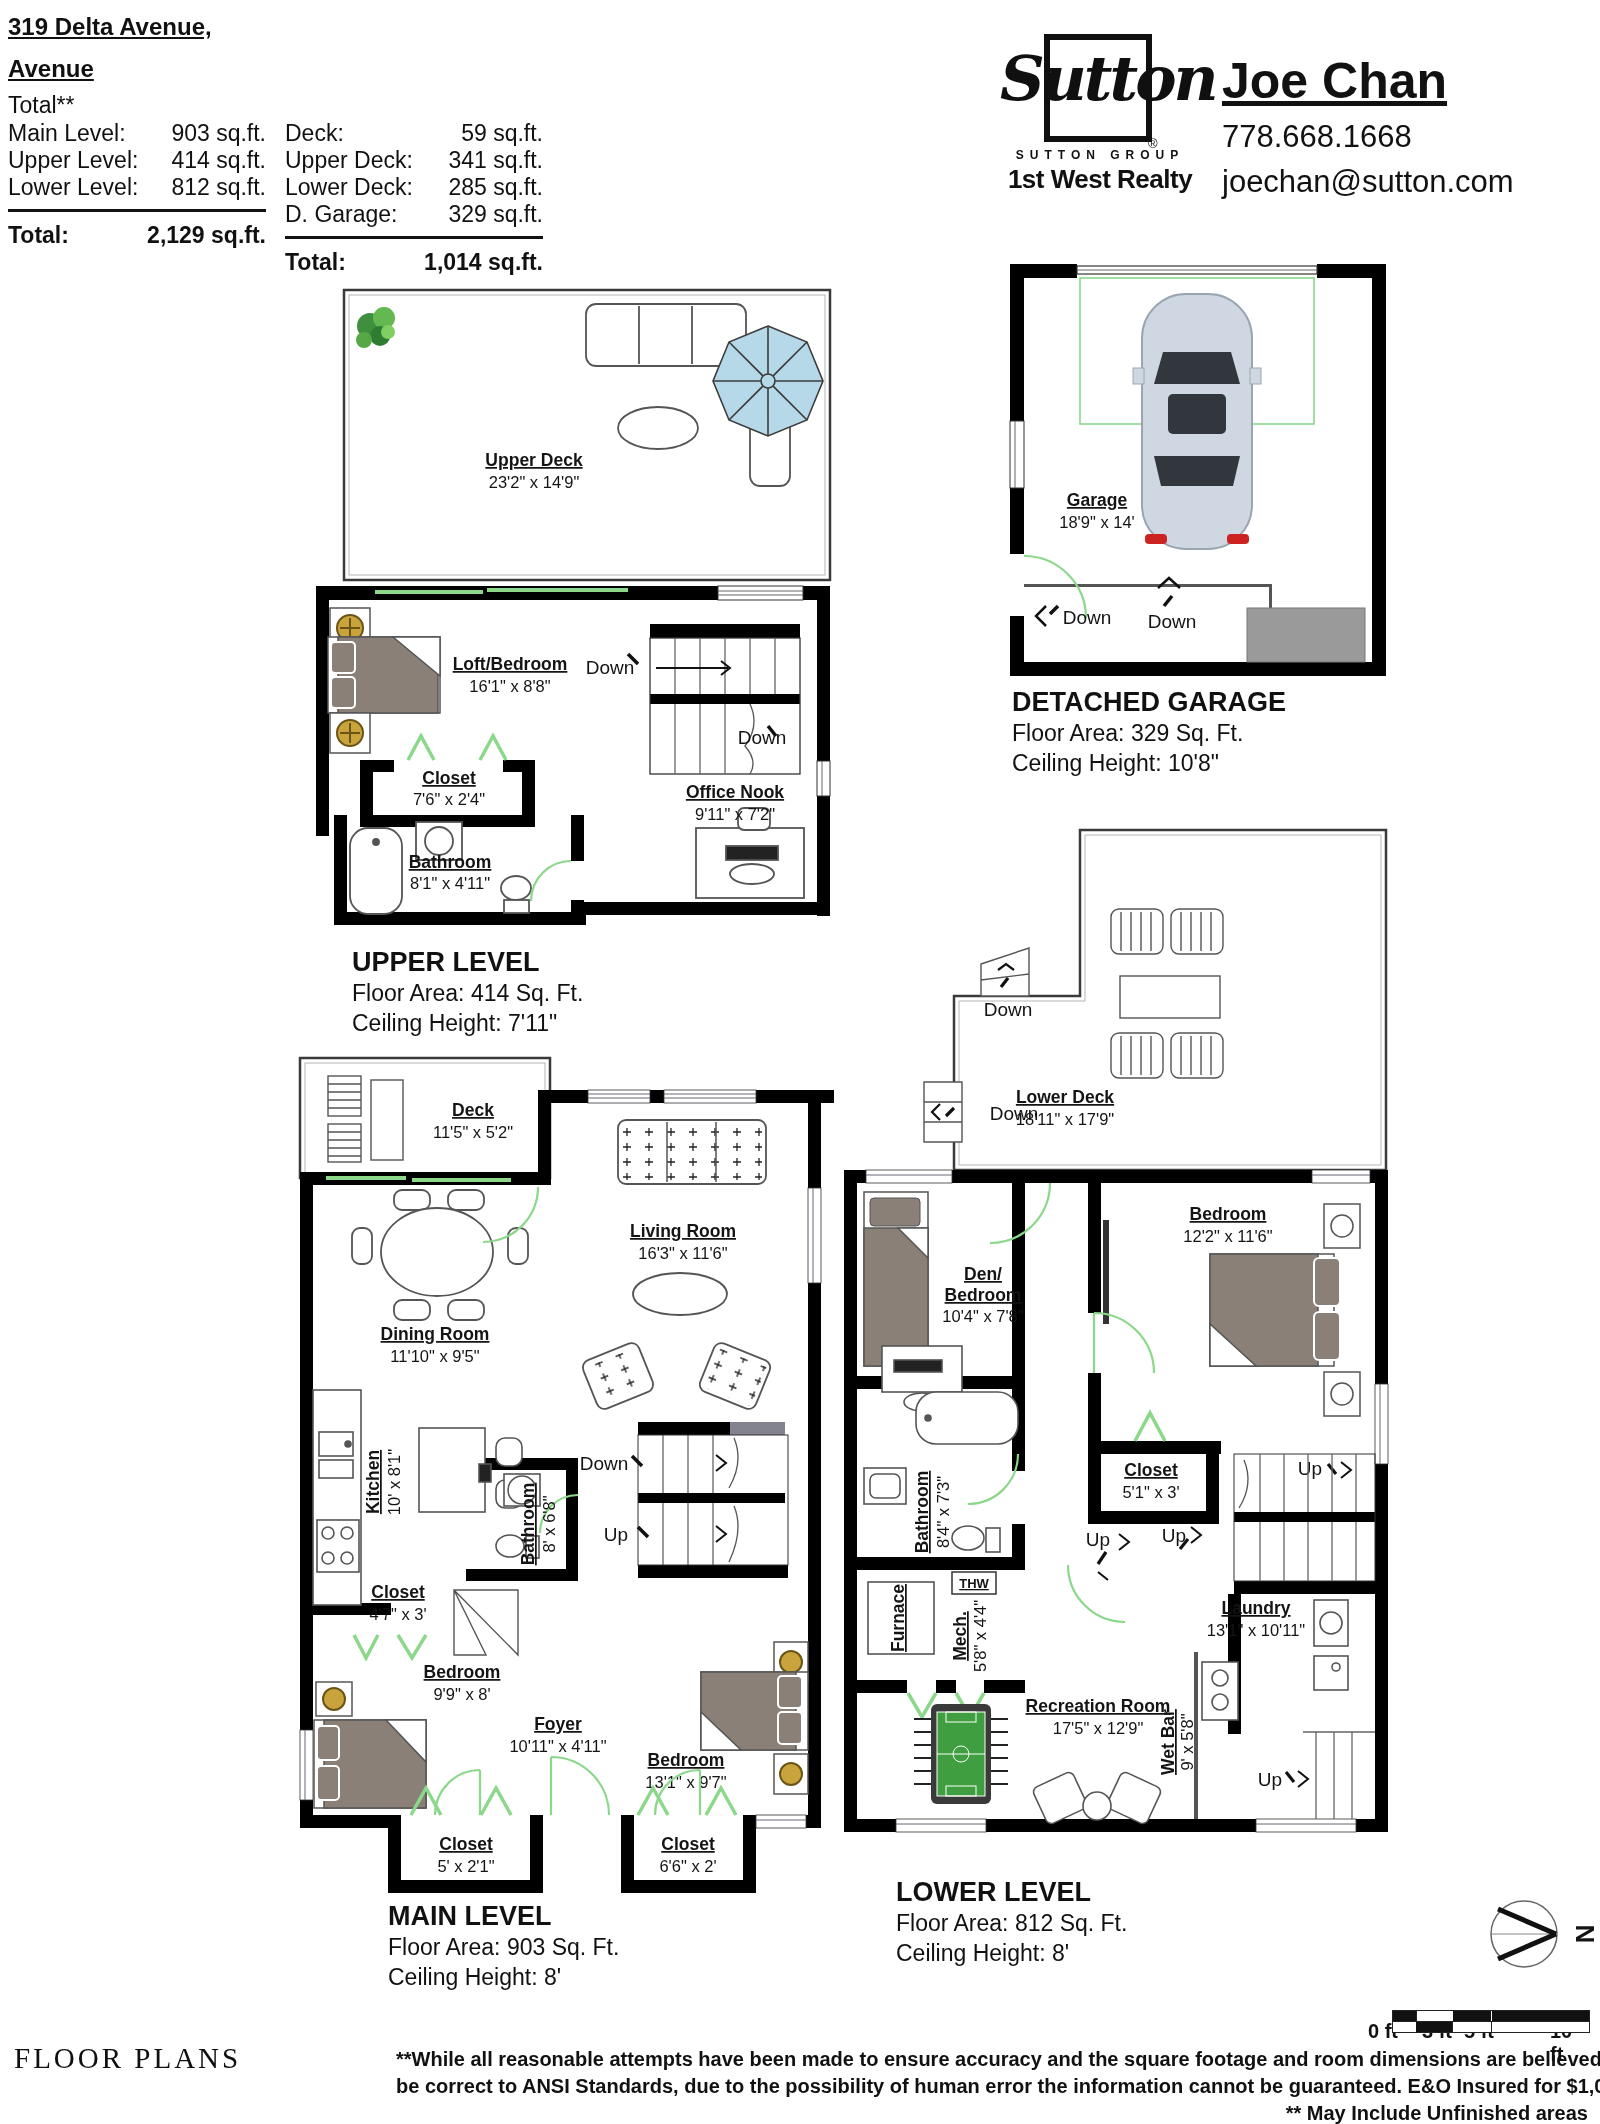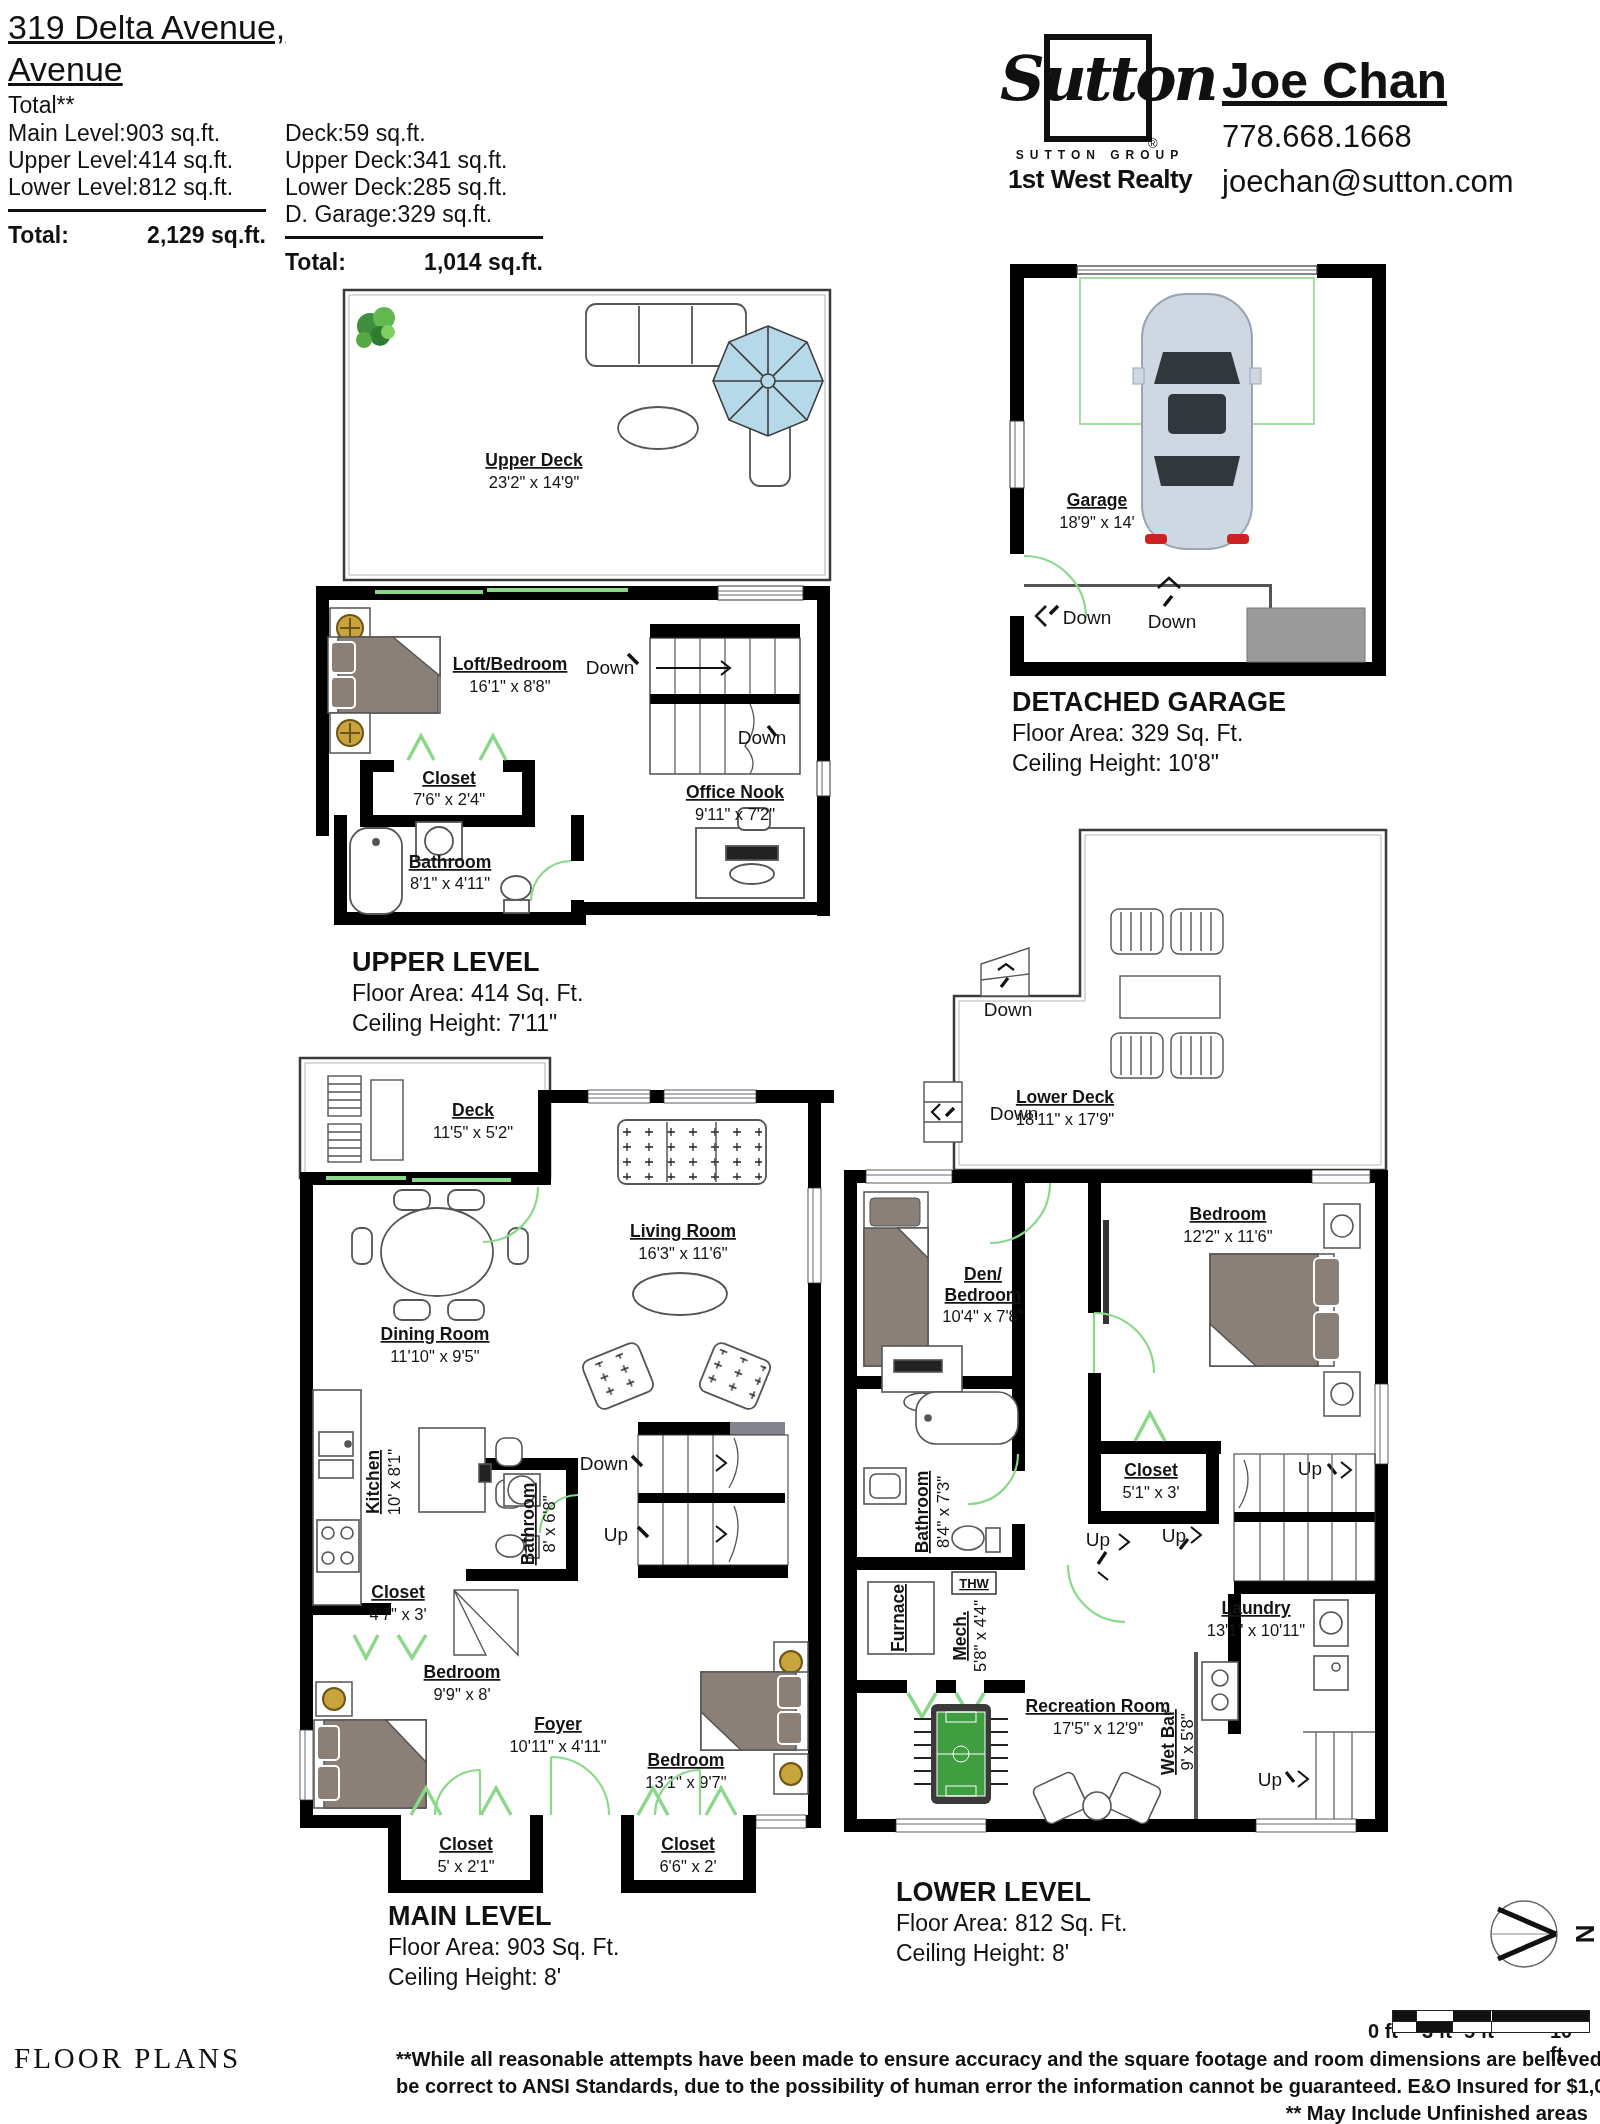--- a/index.html
+++ b/index.html
@@ -1,23 +1,23 @@
 <!DOCTYPE html>
 <html><head>
 <meta charset="utf-8">
 <style>
   html,body{margin:0;padding:0;background:#fff;}
   #page{position:relative;width:1600px;height:2124px;background:#fff;
         font-family:"Liberation Sans",sans-serif;color:#111;overflow:hidden;}
   .abs{position:absolute;}
   
-  .addr{font-size:34px;font-weight:normal;text-decoration:underline;line-height:42px;}
+  .addr{font-size:24px;font-weight:bold;text-decoration:underline;line-height:42px;}
   .totnote{font-size:23px;}
   .sqtable{width:258px;font-size:23px;line-height:27px;}
-  .sqrow{display:flex;justify-content:flex-start;}
+  .sqrow{display:flex;justify-content:space-between;}
   .sqsep{border-top:3px solid #111;margin:8px 0 10px 0;}
   .sqtotal{display:flex;justify-content:space-between;font-weight:bold;}
   
   .sbox{position:absolute;left:44px;top:10px;width:96px;height:96px;border:6px solid #101010;}
   .sscript{position:absolute;left:0px;top:18px;width:200px;text-align:center;
            font-family:"DejaVu Serif",serif;font-style:italic;font-weight:bold;
            font-size:62px;letter-spacing:-3px;color:#101010;}
   .sgroup{position:absolute;left:0px;top:124px;width:200px;text-align:center;
           font-size:12px;font-weight:bold;letter-spacing:6px;}
   .sreg{position:absolute;left:148px;top:112px;font-size:13px;}

